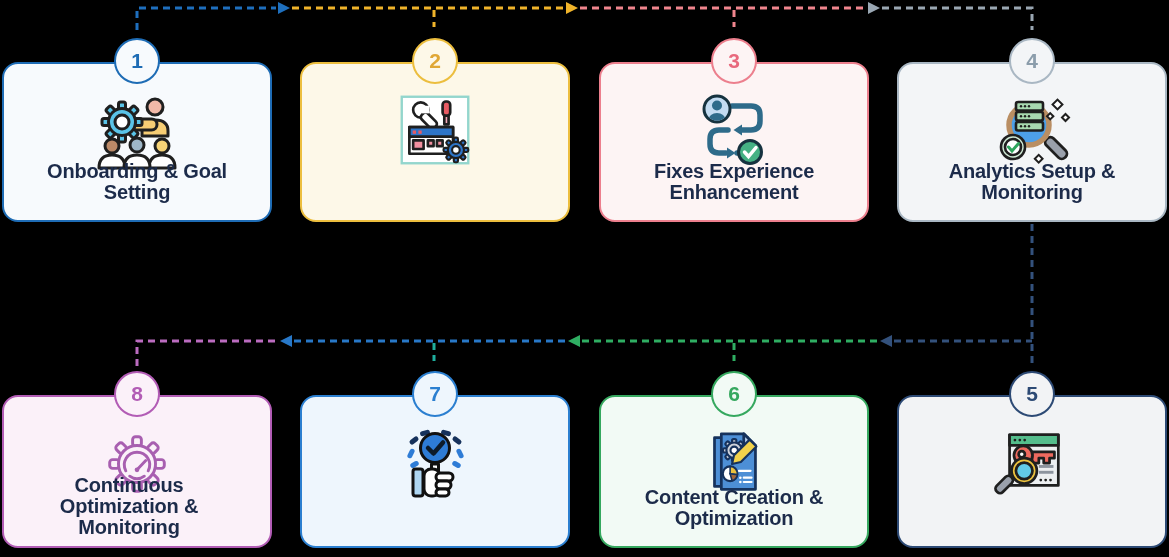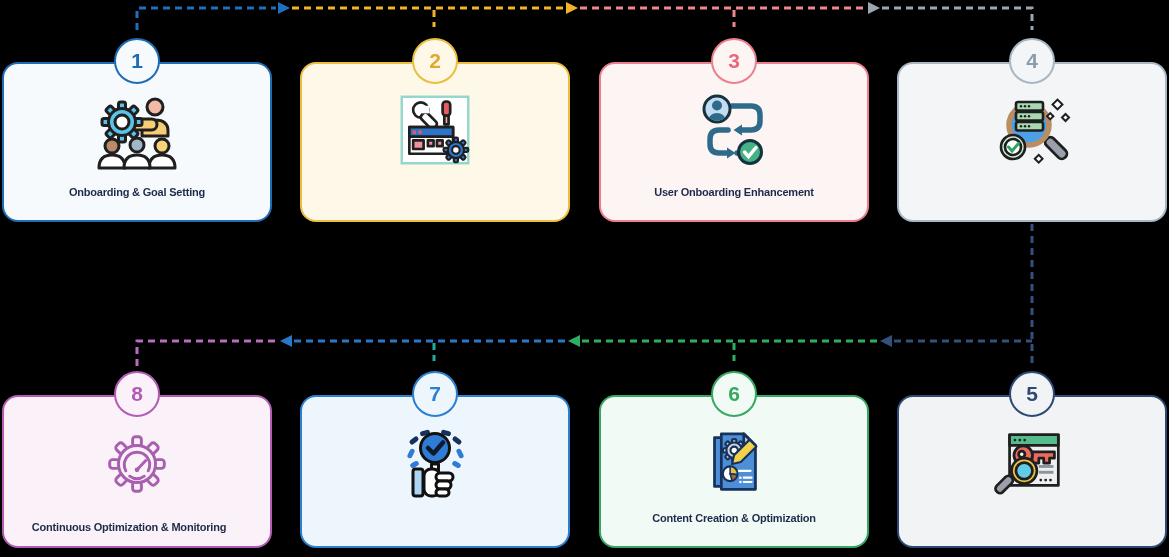--- a/index.html
+++ b/index.html
@@ -11,21 +11,21 @@
         border:2.5px solid var(--ac);background:var(--bg);border-radius:16px;}
   .r1{top:62px;}
   .r2{top:395px;height:153px;}
   .p1{left:2px;}.p2{left:300px;}.p3{left:599px;}.p4{left:897px;}
   .badge{position:absolute;top:-26px;left:50%;transform:translateX(-50%);
          width:46px;height:46px;border-radius:50%;box-sizing:border-box;
          border:2.5px solid var(--ac);background:var(--bg);color:var(--num);
          font-size:21px;font-weight:700;display:flex;align-items:center;justify-content:center;}
   .icon{position:absolute;top:28px;left:50%;transform:translateX(-50%);}
   .title{position:absolute;left:8px;right:8px;bottom:17px;text-align:center;
-         font-size:11px;font-weight:700;letter-spacing:-0.2px;line-height:21px;color:var(--tc,#1c2b4a);}
+         font-size:20px;font-weight:700;letter-spacing:-0.2px;line-height:21px;color:var(--tc,#1c2b4a);}
   .s8 .title{left:14px;right:30px;bottom:8px;}
 </style>
 </head>
 <body style="--tc: #1c2b4a;">
 
 <div id="canvas">
 
   <svg class="connectors" width="1169" height="557" viewBox="0 0 1169 557">
     <g>
       <path class="dash" stroke="#1e6fbd" d="M137 30 V8 H276"></path>
@@ -131,21 +131,21 @@
       <polygon fill="#2e6b8a" points="48,32.5 39.5,38 48,43.5"></polygon>
       <polygon fill="#2e6b8a" points="33,55.5 41.5,61 33,66.5"></polygon>
       <circle cx="23" cy="17" r="13" fill="#c3dcf2" stroke="#16323f" stroke-width="3"></circle>
       <g clip-path="url(#av3)" fill="#2e6b8a">
         <circle cx="23" cy="13.5" r="5"></circle>
         <ellipse cx="23" cy="28" rx="8.5" ry="7"></ellipse>
       </g>
       <circle cx="56" cy="60" r="11.5" fill="#45b184" stroke="#16323f" stroke-width="3"></circle>
       <path d="M50.5 60 l4 4.5 7.5-9" fill="none" stroke="#fff" stroke-width="3.5" stroke-linecap="round"></path>
     </svg>
-    <div class="title">User Onboarding Enhancement</div>
+    <div class="title">Fixes Experience Enhancement</div>
   </div>
 
   <div class="card r1 p4 s4" style="--ac: #a9b7c3; --bg: #f3f5f7; --num: #8b9dab;">
     <div class="badge">4</div>
     <svg class="icon" width="80" height="80" viewBox="0 0 80 80">
       <rect x="52" y="46" width="10" height="26" rx="4.5" fill="#9aa0ab" stroke="#1f1f1f" stroke-width="2.8" transform="rotate(-45 57 49)"></rect>
       <circle cx="37" cy="33" r="20" fill="#4d9fe8" stroke="#b98e63" stroke-width="5.5"></circle>
       <g stroke="#1f1f1f" stroke-width="2.6" stroke-linejoin="round">
         <rect x="24" y="10" width="27" height="8.5" rx="2" fill="#a8d8b0"></rect>
         <rect x="24" y="20" width="27" height="8.5" rx="2" fill="#a8d8b0"></rect>
@@ -165,20 +165,21 @@
           <circle cx="37" cy="34.2" r="1.2"></circle>
       </g>
       <path d="M16.5 55 l3.5 4 6.5-7.5" fill="none" stroke="#2fa45c" stroke-width="3" stroke-linecap="round"></path>
       <g fill="#fff" stroke="#1f1f1f" stroke-width="2">
         <rect x="62" y="9" width="7" height="7" transform="rotate(45 65.5 12.5)"></rect>
         <rect x="71" y="23" width="5" height="5" transform="rotate(45 73.5 25.5)"></rect>
         <rect x="56" y="22" width="4.5" height="4.5" transform="rotate(45 58.2 24.2)"></rect>
         <rect x="44" y="64" width="5.5" height="5.5" transform="rotate(45 46.7 66.7)"></rect>
       </g>
     </svg>
+    <div class="title">Analytics Setup &amp; Monitoring</div>
   </div>
 
   <div class="card r2 p4 s5" style="--ac: #2d4a75; --bg: #f2f3f5; --num: #2d4a75;">
     <div class="badge">5</div>
     <svg class="icon" width="78" height="78" viewBox="0 0 80 80">
       <g stroke="#1f1f1f" stroke-width="2.8" stroke-linejoin="round">
         <rect x="17" y="10" width="50" height="52" fill="#edeff1"></rect>
         <rect x="17" y="10" width="50" height="11" fill="#55bd8c"></rect>
       </g>
       <g fill="#1f1f1f" stroke="none">

